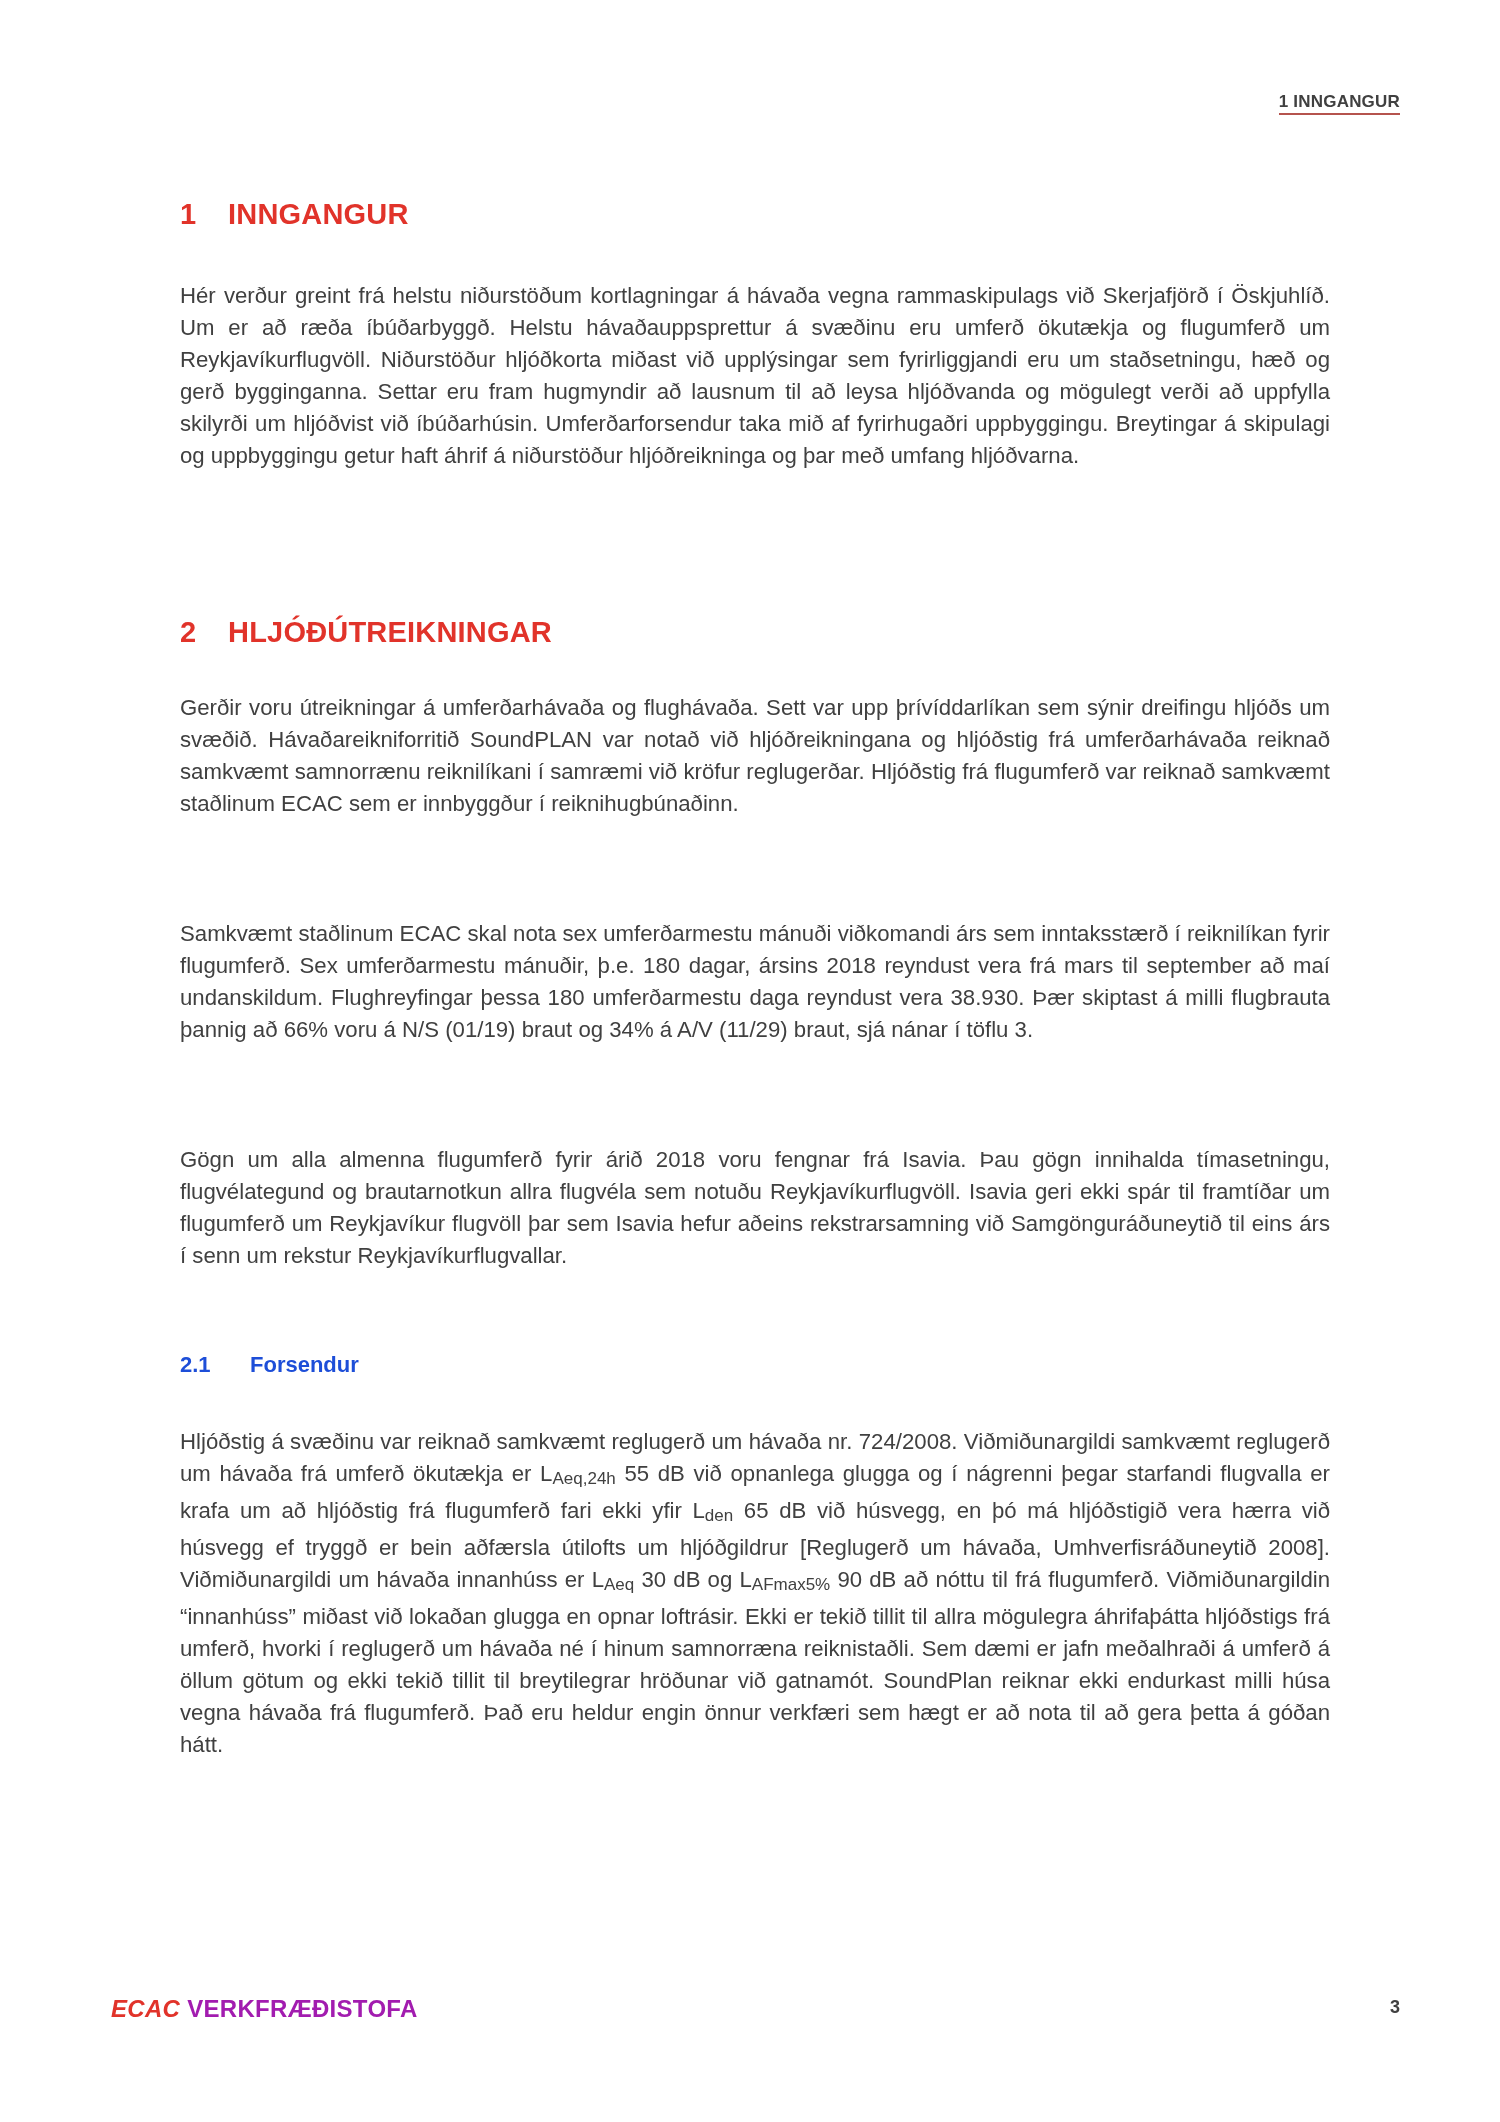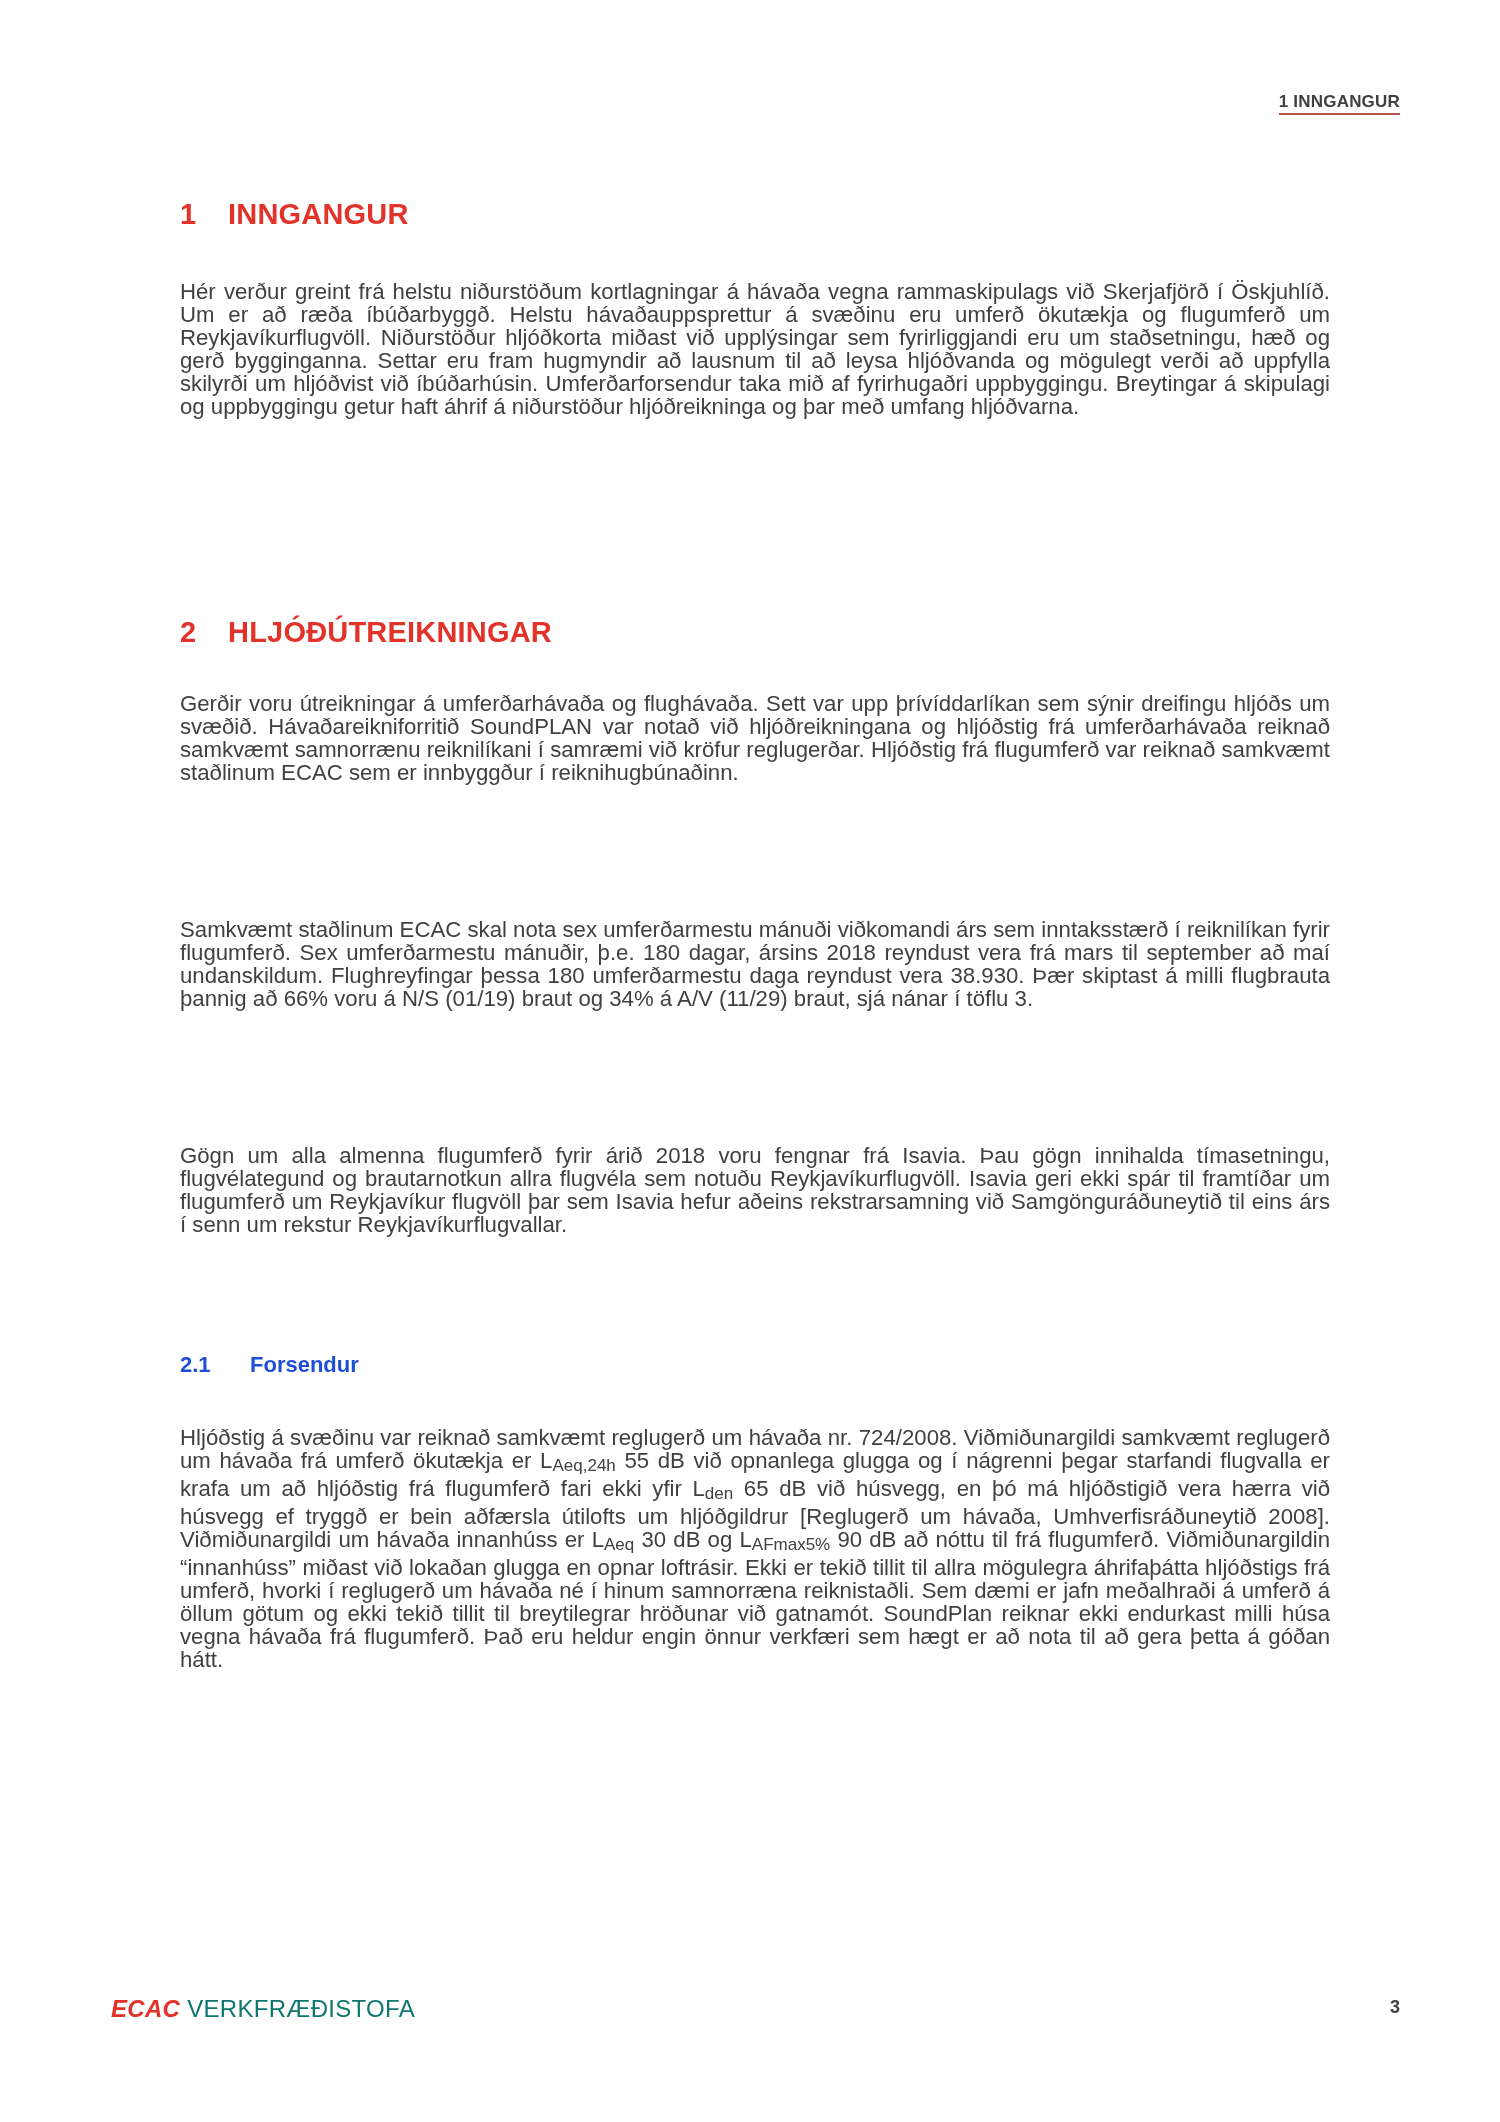--- a/index.html
+++ b/index.html
@@ -46,34 +46,34 @@
       font-weight: bold;
       color: #1d4ed8;
     }
     h2.sub .num { display: inline-block; width: 70px; }
     p.para {
       position: absolute;
       left: 0;
       width: 1150px;
       margin: 0;
       font-size: 22.2px;
-      line-height: 23px;
+      line-height: 32px;
       text-align: justify;
       color: #404040;
     }
     sub.s { font-size: 17px; vertical-align: -3px; }
     .footer-logo {
       position: absolute;
       left: 111px;
       top: 1995px;
       font-size: 24px;
       letter-spacing: 0.3px;
     }
     .footer-logo .brand { color: #e1332a; font-weight: bold; font-style: italic; }
-    .footer-logo .rest { color: #0f766e; font-weight: normal; }
+    .footer-logo .rest { color: #a21caf; font-weight: bold; }
     .page-number {
       position: absolute;
       top: 1997px;
       right: 100px;
       font-size: 18px;
       font-weight: bold;
       color: #404040;
     }
   </style>
 </head>

